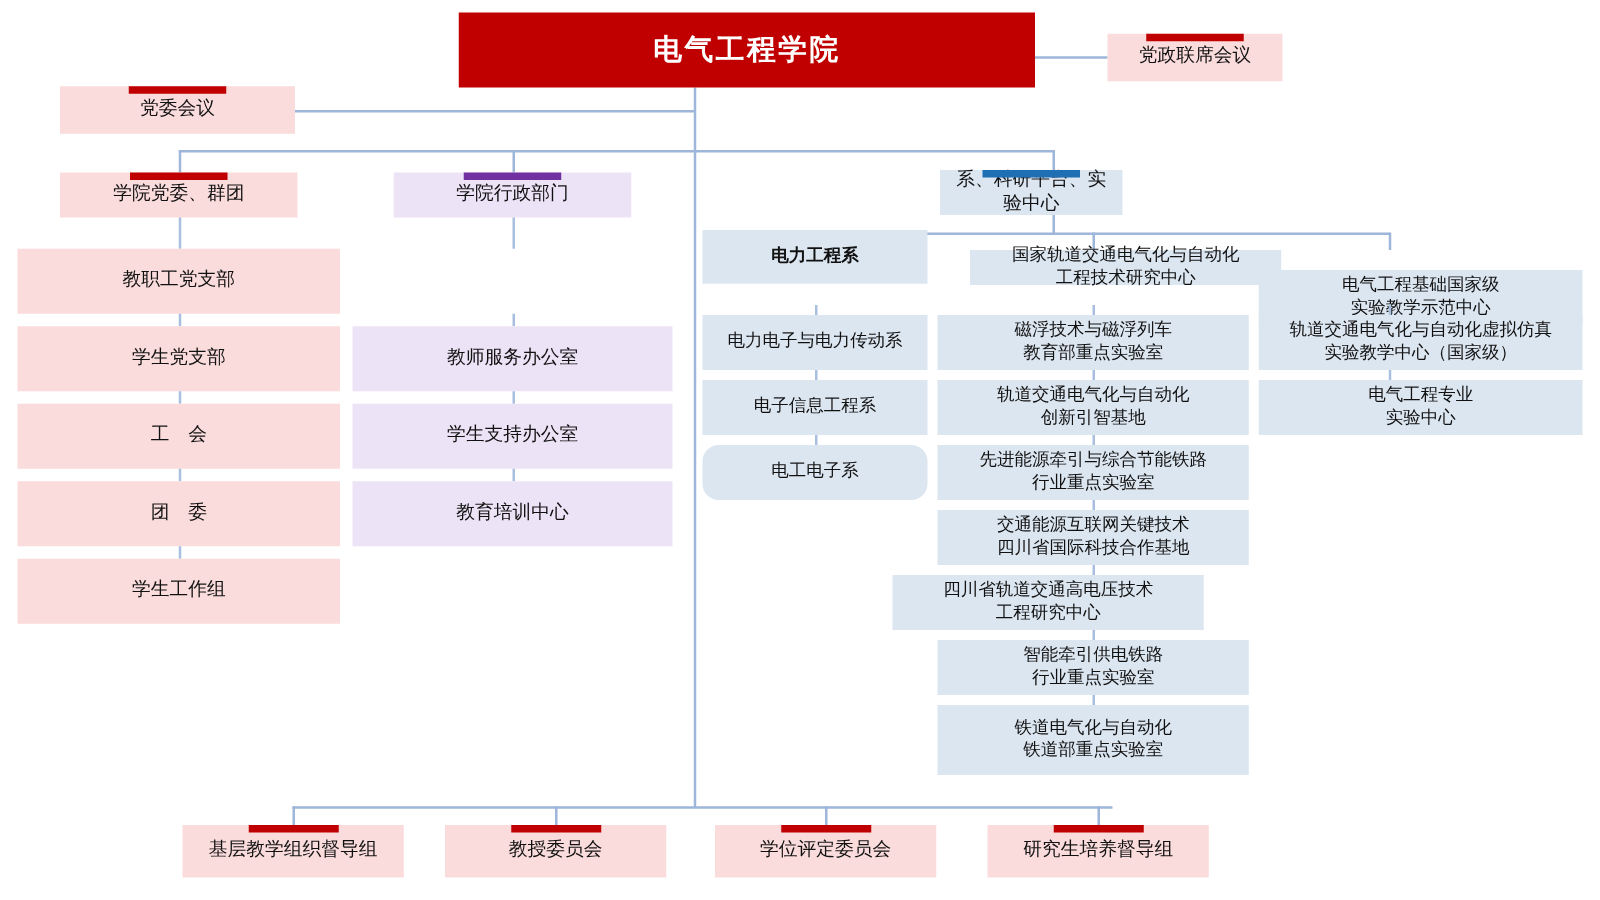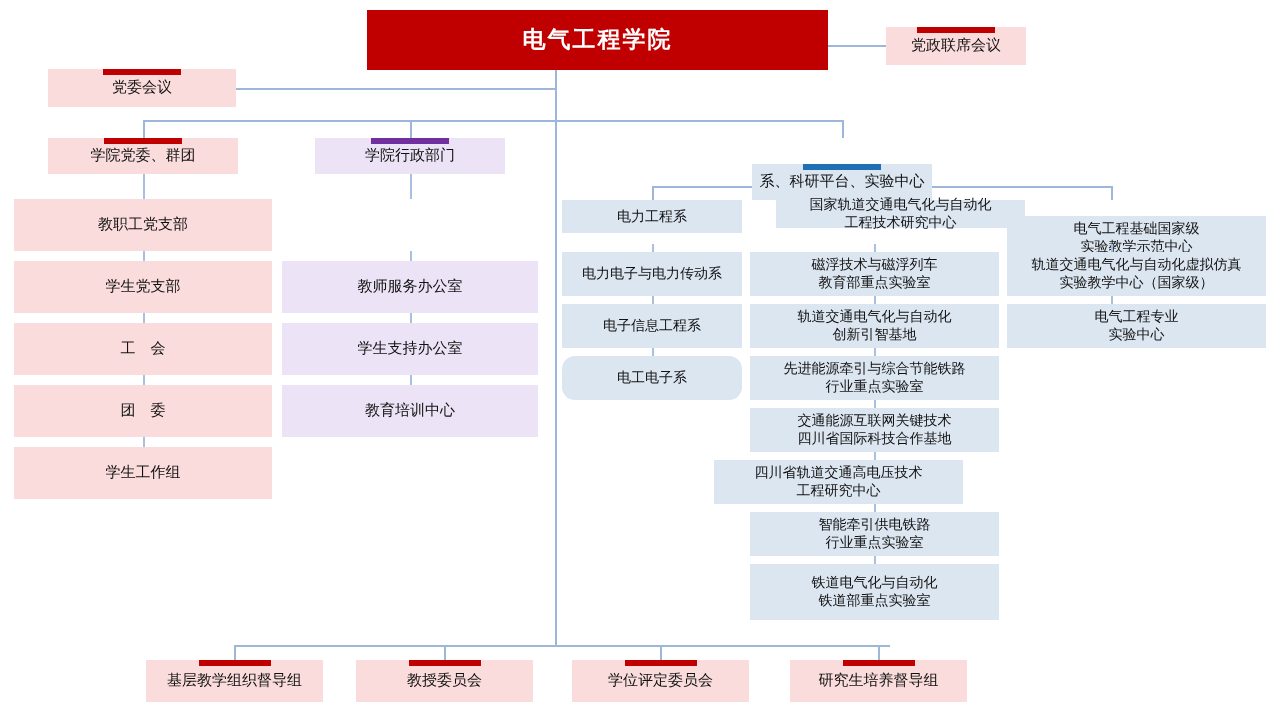--- a/index.html
+++ b/index.html
@@ -119,26 +119,26 @@
   </div>
   <div class="stub" style="left:410px;top:313px;height:10px;"></div>
   <div class="node purple" style="left:282px;top:323px;width:256px;height:52px;">
     <span class="txt">学生支持办公室</span>
   </div>
   <div class="stub" style="left:410px;top:375px;height:10px;"></div>
   <div class="node purple" style="left:282px;top:385px;width:256px;height:52px;">
     <span class="txt">教育培训中心</span>
   </div>
 
-  <div class="node blue" style="left:752px;top:136px;width:180px;height:36px;margin-top:28px;">
+  <div class="node blue" style="left:752px;top:136px;width:146px;height:36px;">
     <div class="bar bar-blue" style="width:78px;"></div>
     <span class="txt">系、科研平台、实验中心</span>
   </div>
 
-  <div class="node blue-sm" style="left:562px;top:200px;width:180px;height:33px;">
+  <div class="node blue-sm" style="left:562px;top:184px;width:180px;height:43px;font-weight:bold;">
     <span class="txt">电力工程系</span>
   </div>
   <div class="stub" style="left:652px;top:244px;height:8px;"></div>
   <div class="node blue-sm" style="left:562px;top:252px;width:180px;height:44px;">
     <span class="txt">电力电子与电力传动系</span>
   </div>
   <div class="stub" style="left:652px;top:296px;height:8px;"></div>
   <div class="node blue-sm" style="left:562px;top:304px;width:180px;height:44px;">
     <span class="txt">电子信息工程系</span>
   </div>

